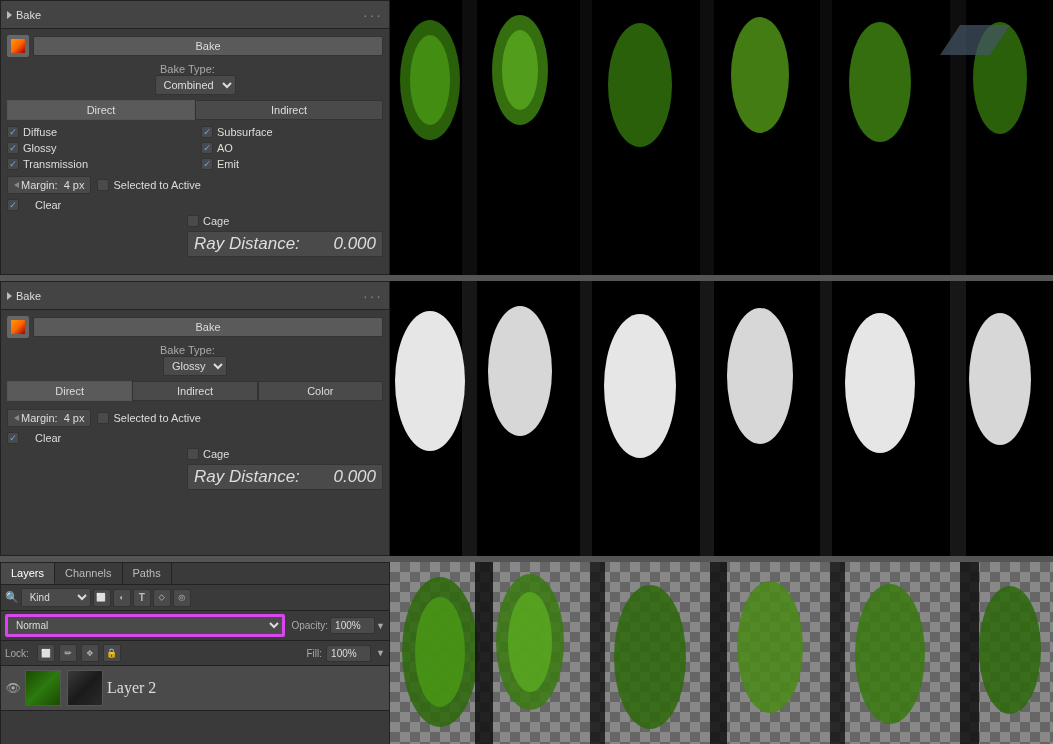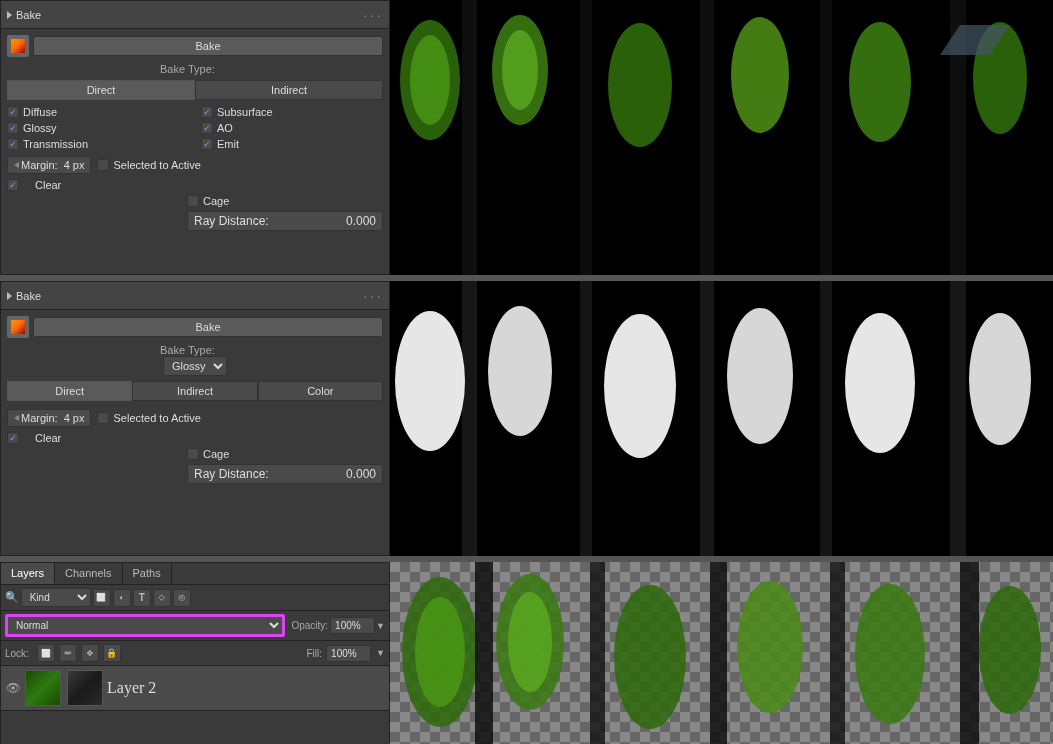--- a/index.html
+++ b/index.html
@@ -241,25 +241,26 @@
       gap: 4px;
       margin-top: 4px;
     }
 
     .ray-field {
       flex: 1;
       background: #4a4a4a;
       border: 1px solid #333;
       color: #ddd;
       padding: 2px 6px;
-      font-size: 12px;
+      font-size: 17px;
       border-radius: 2px;
       display: flex;
       align-items: center;
       justify-content: space-between;
+      font-style: italic;
     }
 
     .clear-row {
       display: flex;
       align-items: center;
       gap: 16px;
       margin-top: 4px;
     }
 
     
@@ -502,20 +503,23 @@
 
         <div class="bake-button-row">
           <div class="bake-icon">
             <div class="bake-icon-inner"></div>
           </div>
           <button class="bake-btn">Bake</button>
         </div>
 
         <div class="field-row">
           <span class="field-label">Bake Type:</span>
+          <select class="field-select">
+            <option>Combined</option>
+          </select>
         </div>
 
         <div class="tabs-row">
           <button class="tab-btn active">Direct</button>
           <button class="tab-btn">Indirect</button>
         </div>
 
         <div class="checkbox-grid">
           <div class="checkbox-item">
             <div class="cb checked"></div>

